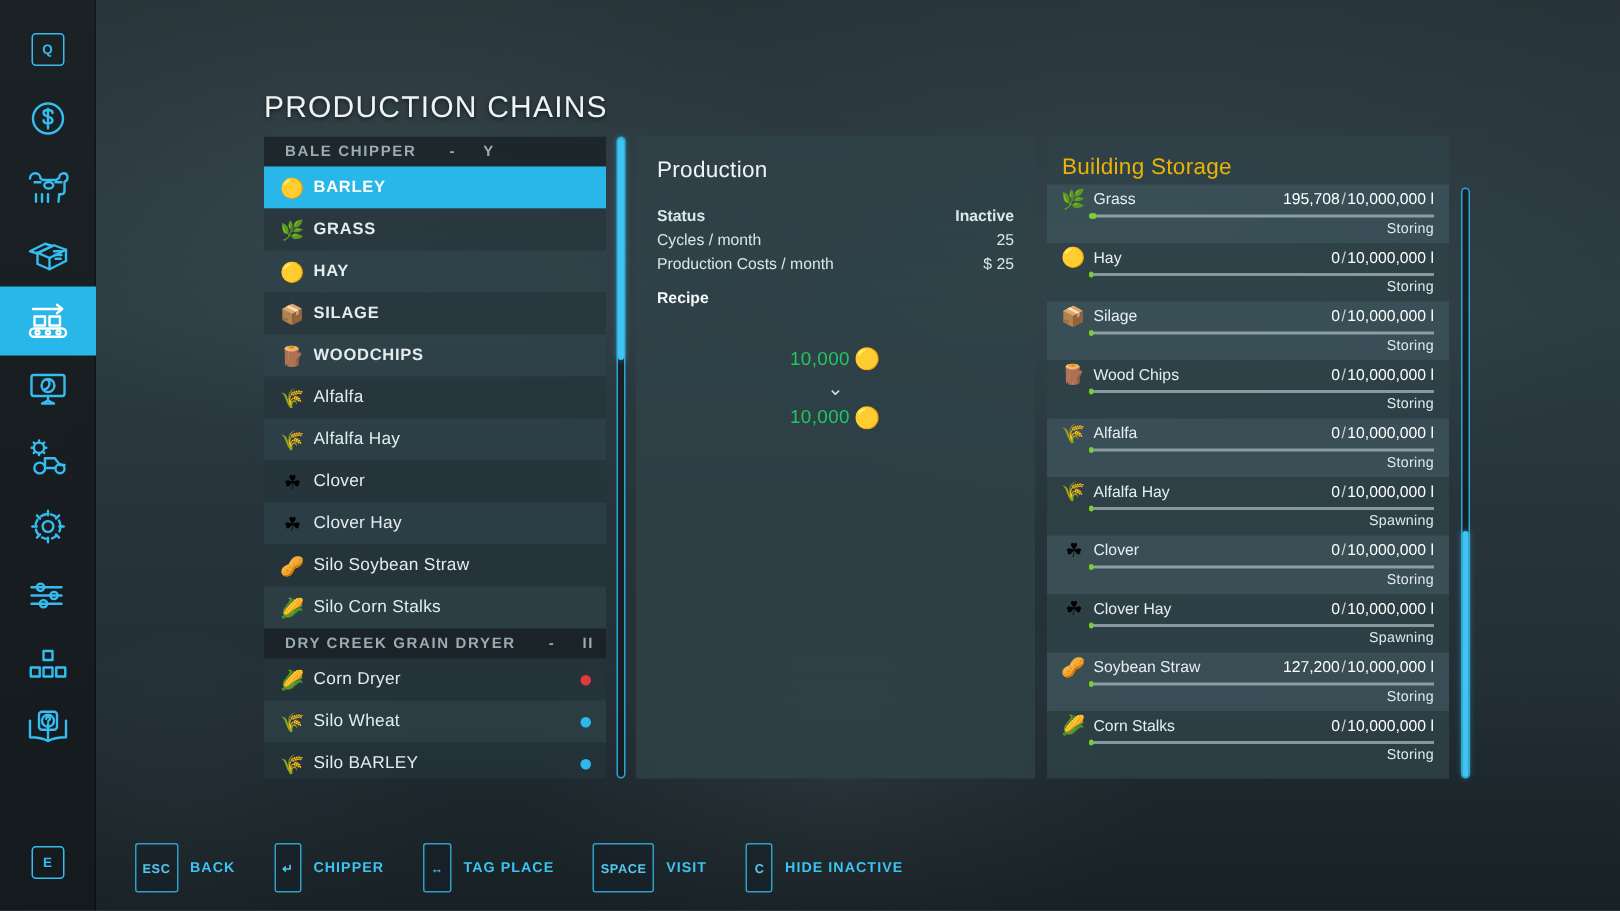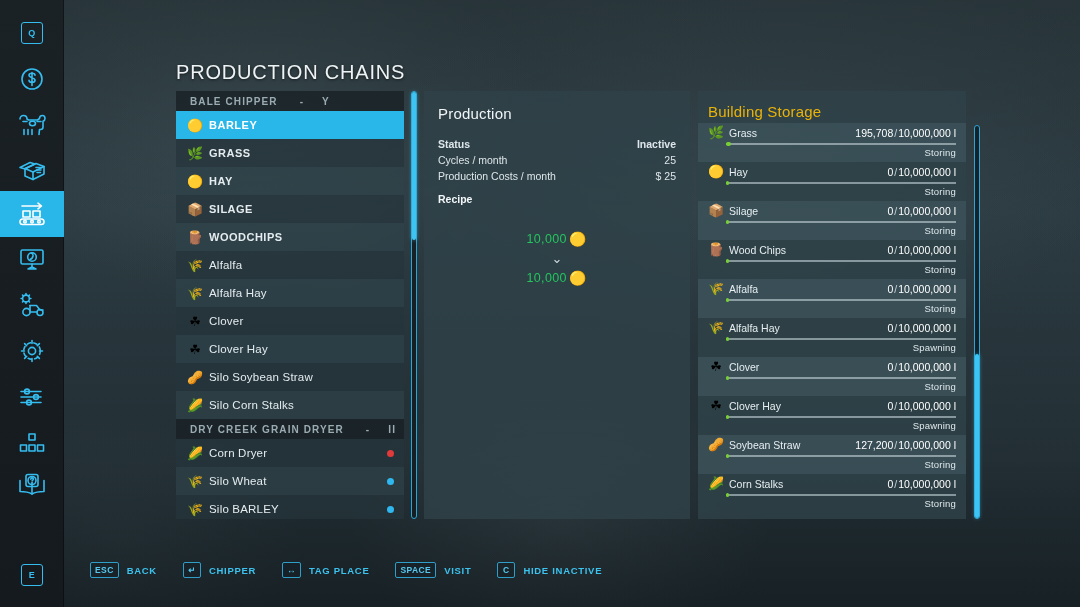--- a/index.html
+++ b/index.html
@@ -118,21 +118,21 @@
   .srow .amt  { font-size:10.5px; color:#ffffff; white-space:nowrap; }
   .srow .amt .sep { color:#c6d4d9; margin:0 1px; }
   .pbar { position:absolute; left:28px; right:10px; top:20px; height:2px; background:rgba(210,224,229,0.55); }
   .pfill { position:absolute; left:0; top:-1px; height:4px; width:4px; border-radius:2px; background:#76d130; }
   .srow .state { text-align:right; font-size:9.5px; color:#dfe9ec; padding-top:5px; letter-spacing:0.2px; }
 
   
   #footer { position:absolute; left:90px; top:562px; display:flex; align-items:center; gap:0; }
   .fgrp { display:flex; align-items:center; margin-right:26px; }
   .keycap {
-    min-width:18px; height:16px; padding:0 4px;
+    min-width:18px; height:33px; padding:0 4px;
     border:1px solid #2f9fc9; border-radius:2px;
     display:flex; align-items:center; justify-content:center;
     color:#56c8ef; font-size:8.5px; font-weight:bold; letter-spacing:0.4px;
     background:rgba(20,32,38,0.45);
   }
   .faction { color:#3cc3ef; font-size:9.5px; font-weight:bold; letter-spacing:0.7px; margin-left:8px; }
 </style>
 </head>
 <body>
 

